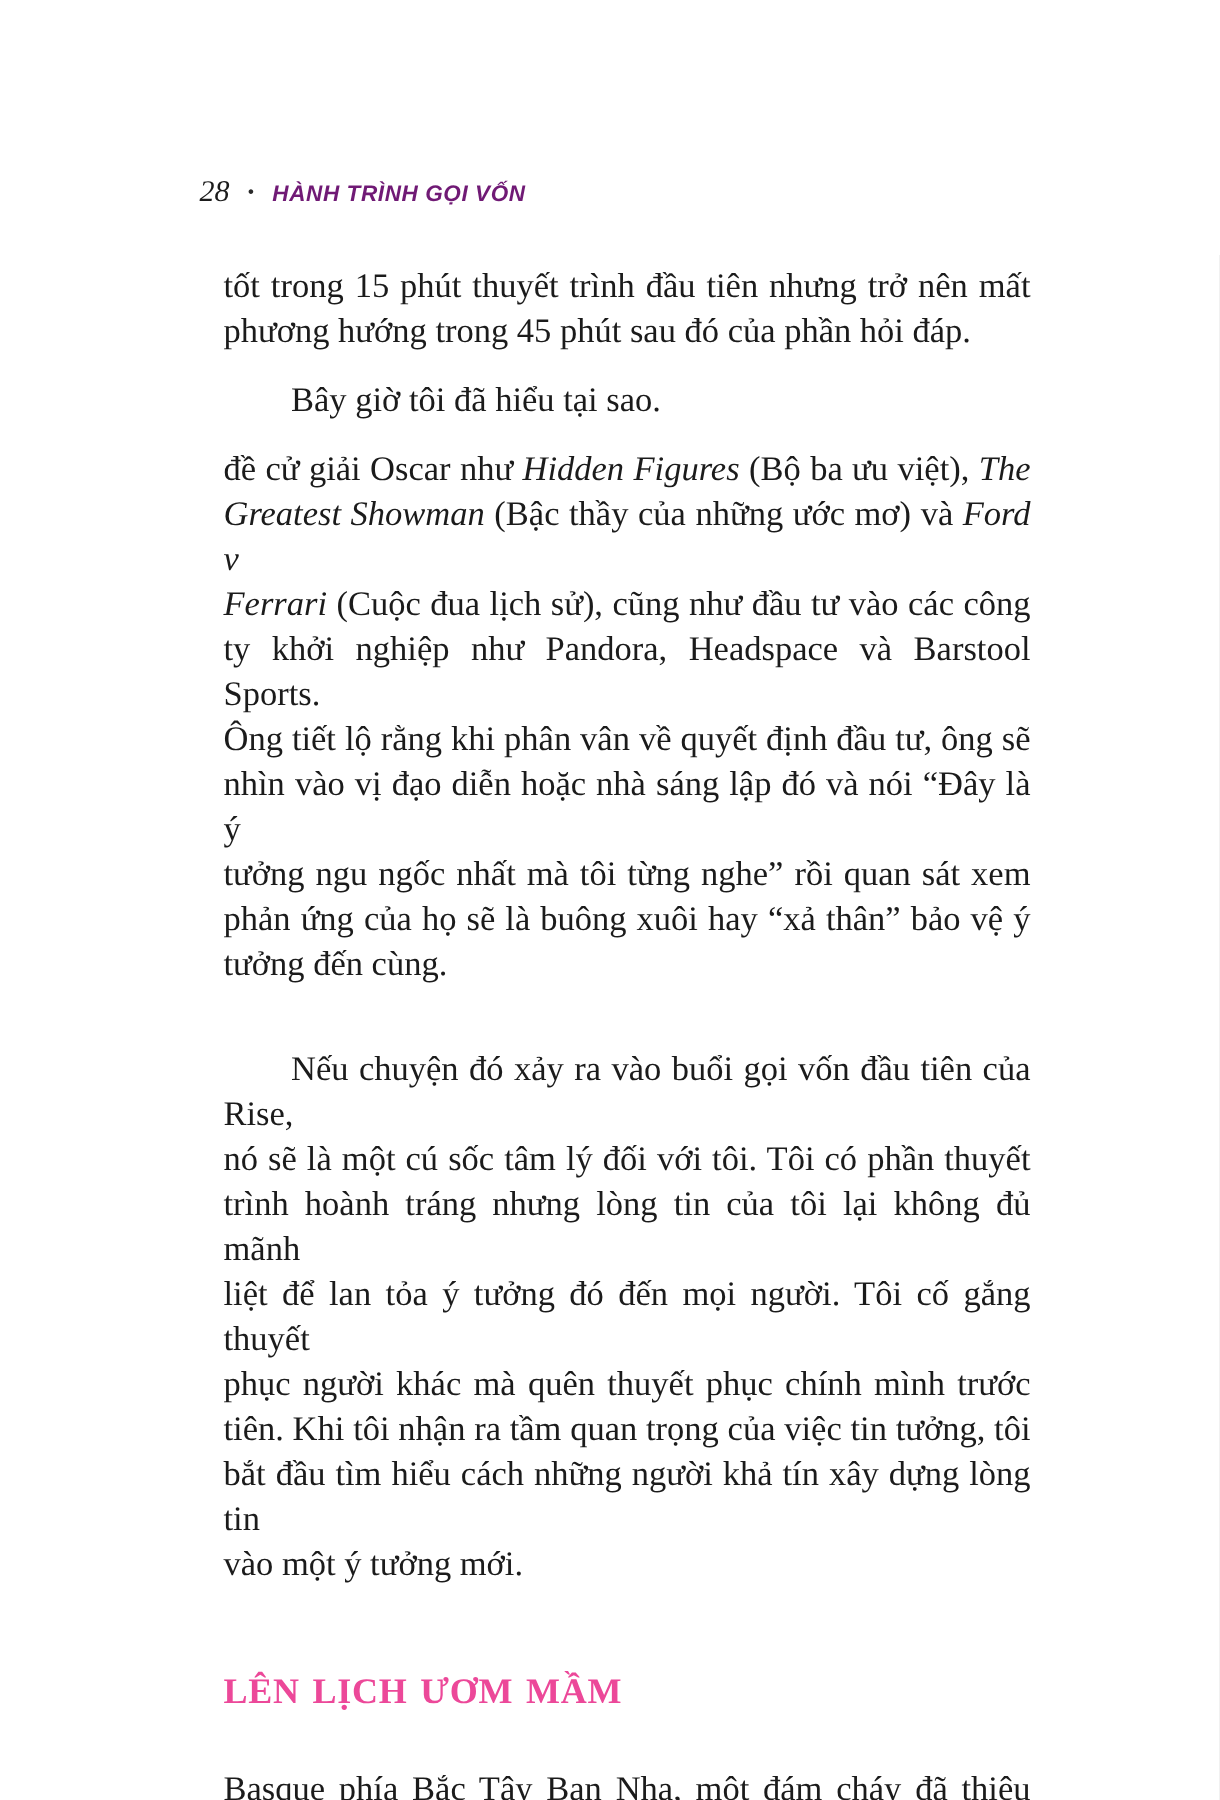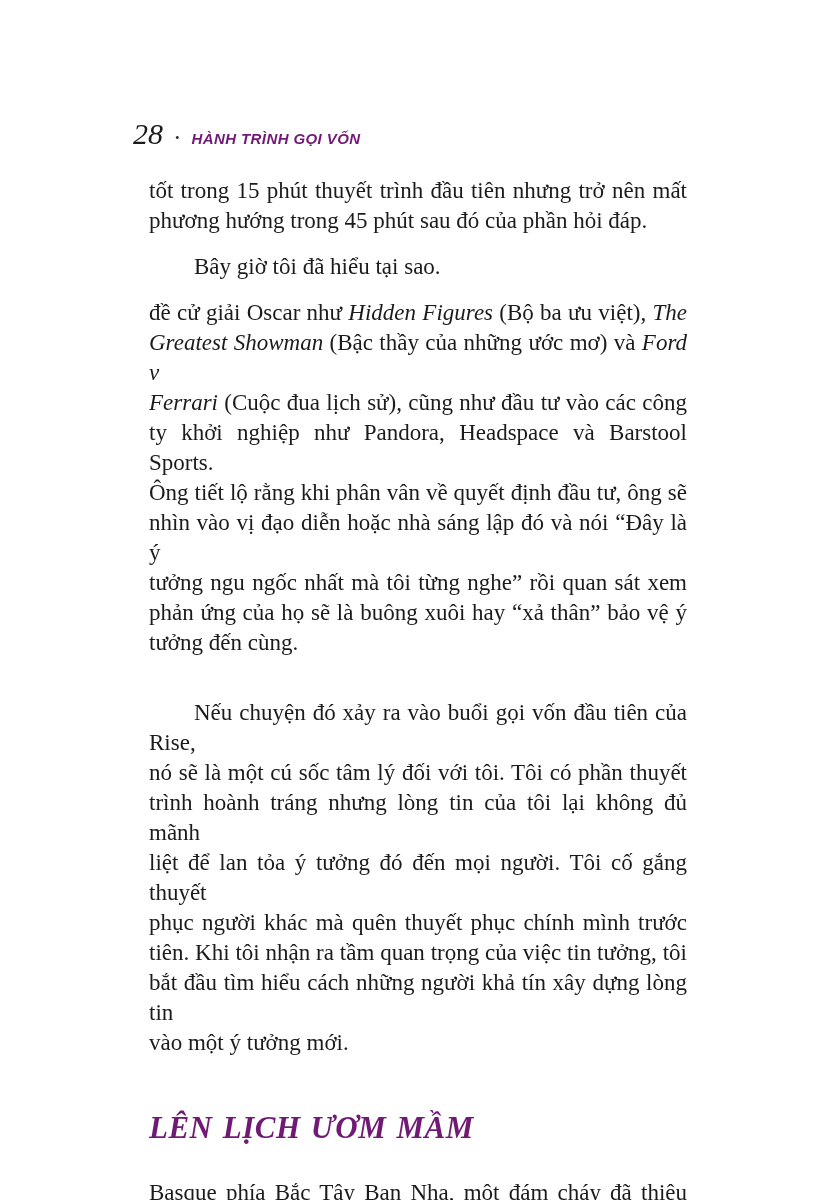--- a/index.html
+++ b/index.html
@@ -19,21 +19,21 @@
     display: flex;
     align-items: baseline;
     gap: 12px;
     height: 22px;
     margin-bottom: 37px;
     white-space: nowrap;
   }
   .page-number {
     font-family: "Liberation Serif", serif;
     font-style: italic;
-    font-size: 30px;
+    font-size: 20px;
     color: #1b1b1b;
   }
   .header-sep {
     font-size: 13px;
     color: #2a2a2a;
     position: relative;
     top: -2px;
   }
   .running-title {
     font-family: "Liberation Sans", sans-serif;
@@ -56,27 +56,26 @@
     -moz-text-align-last: justify;
     text-justify: inter-word;
   }
   .line.last {
     text-align-last: left;
     -moz-text-align-last: left;
   }
   .line.indent { text-indent: 45px; }
   .it { font-style: italic; }
   .heading {
-    font-size: 31px;
+    font-size: 24px;
     line-height: 32px;
     font-weight: 700;
     letter-spacing: 0.5px;
     word-spacing: 2px;
-    color: #701a75;
-    font-style: italic;
+    color: #ec4899;
   }
   
   #block-1 { margin-top: 16px; }
   #block-2 { margin-top: 10px; }
   #block-3 { margin-top: 40px; }
   #block-4 { margin-top: 54px; }
   #block-5 { margin-top: 34px; }
 </style>
 </head>
 <body>

